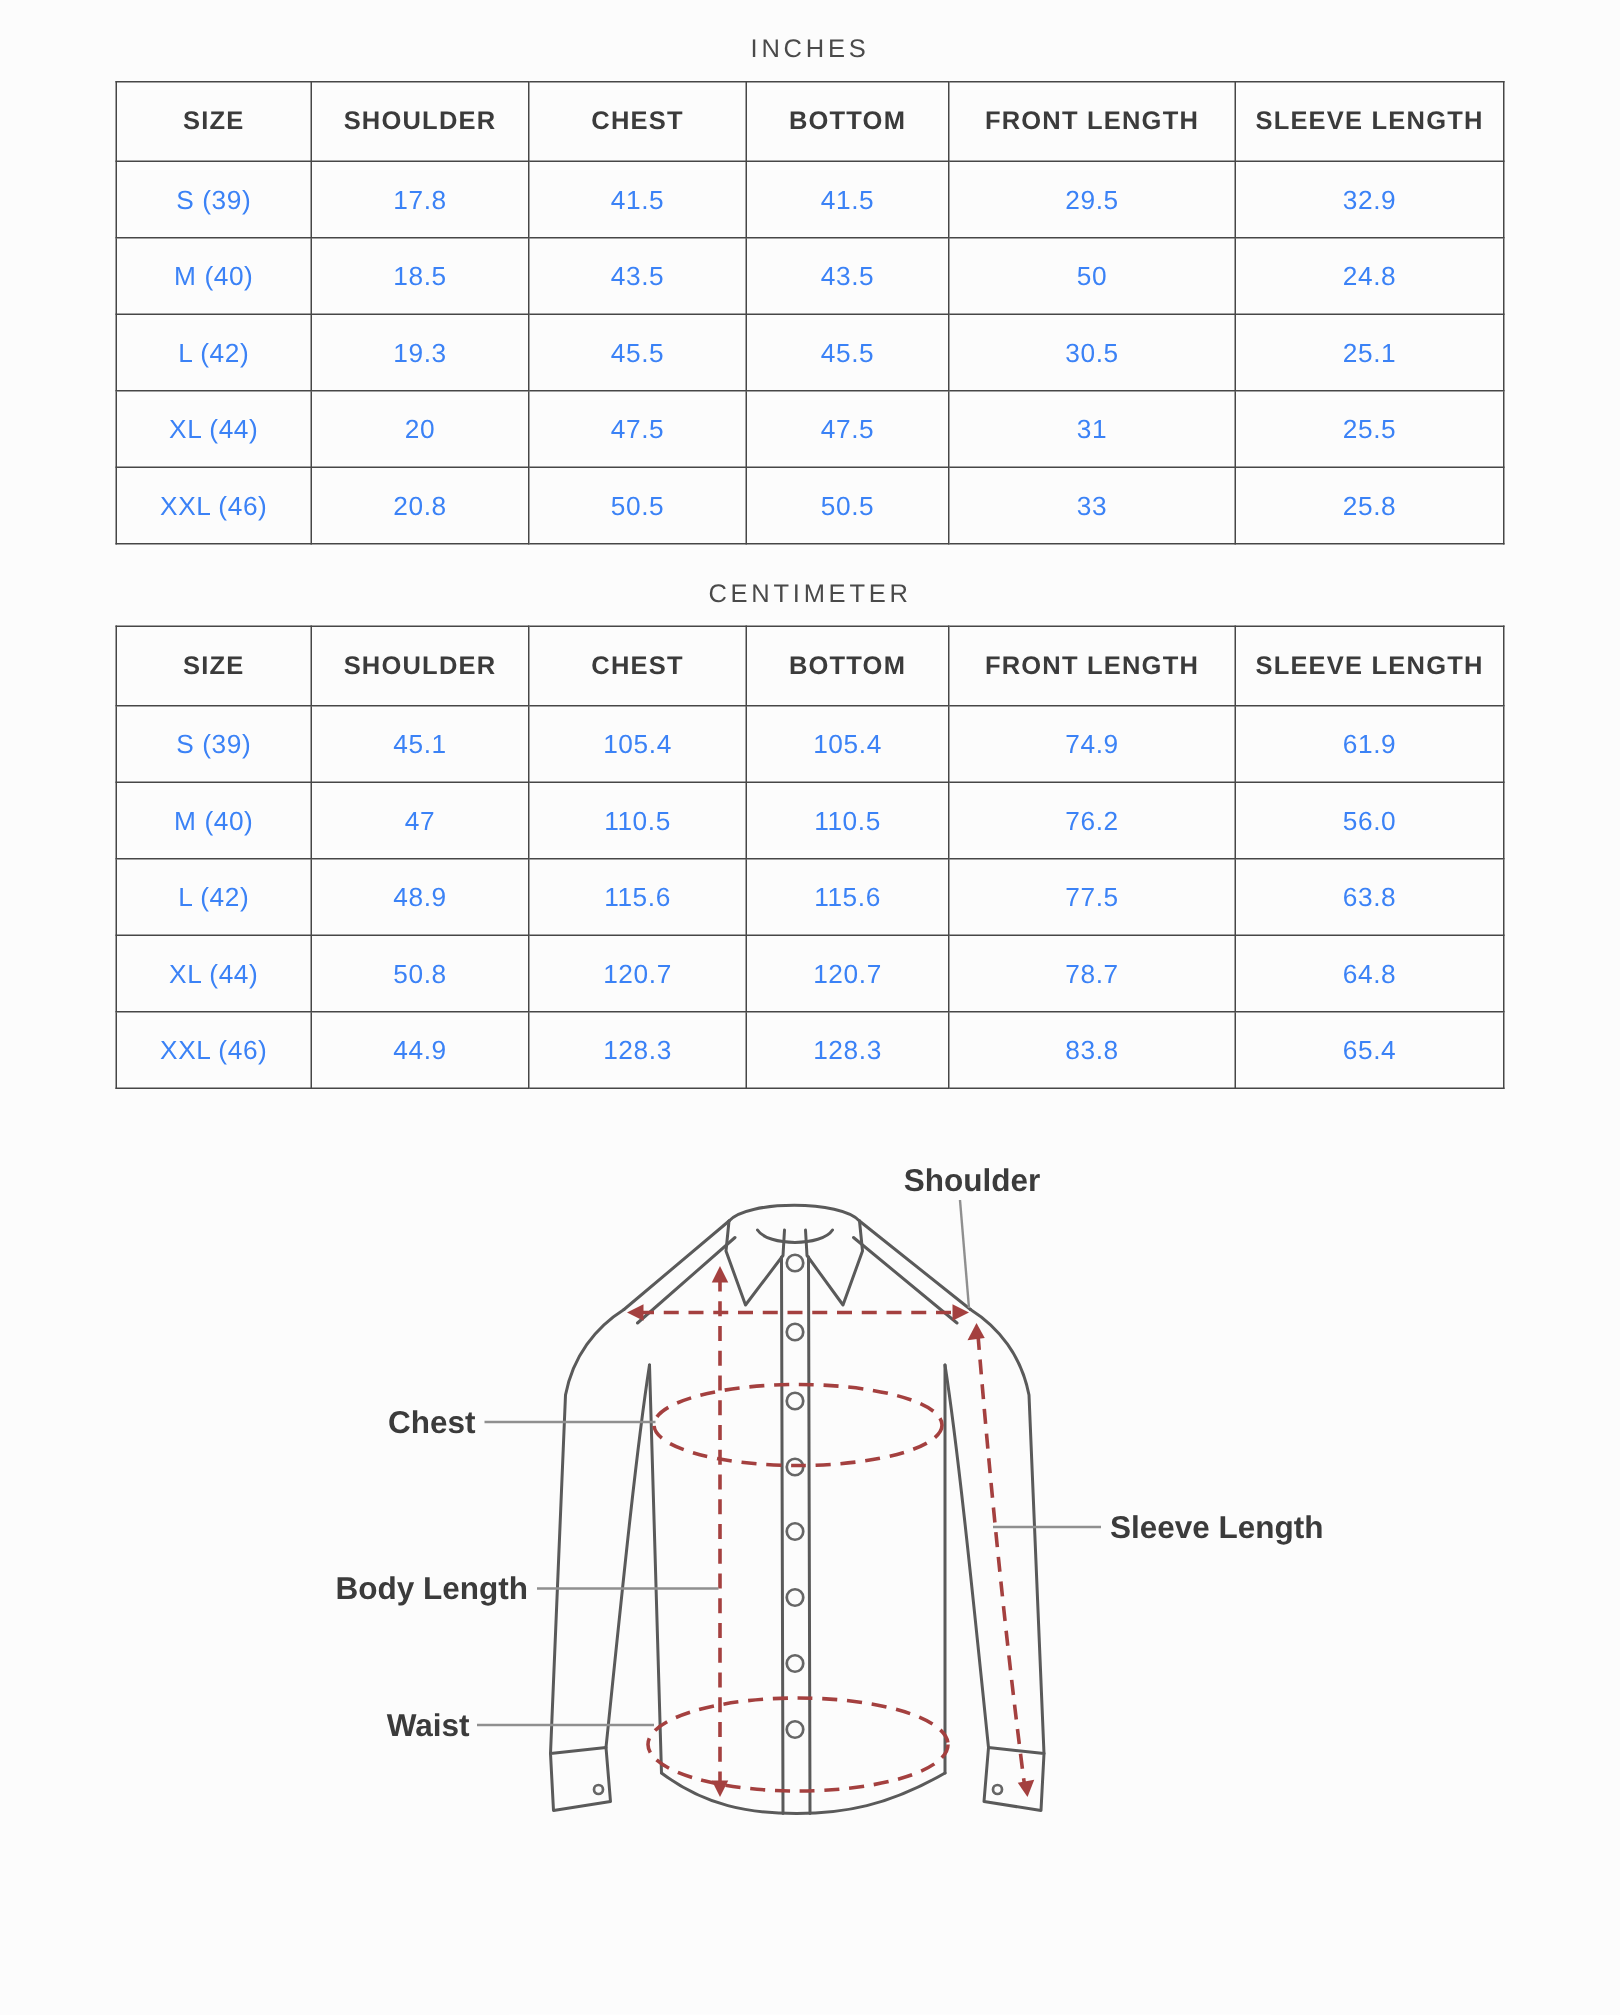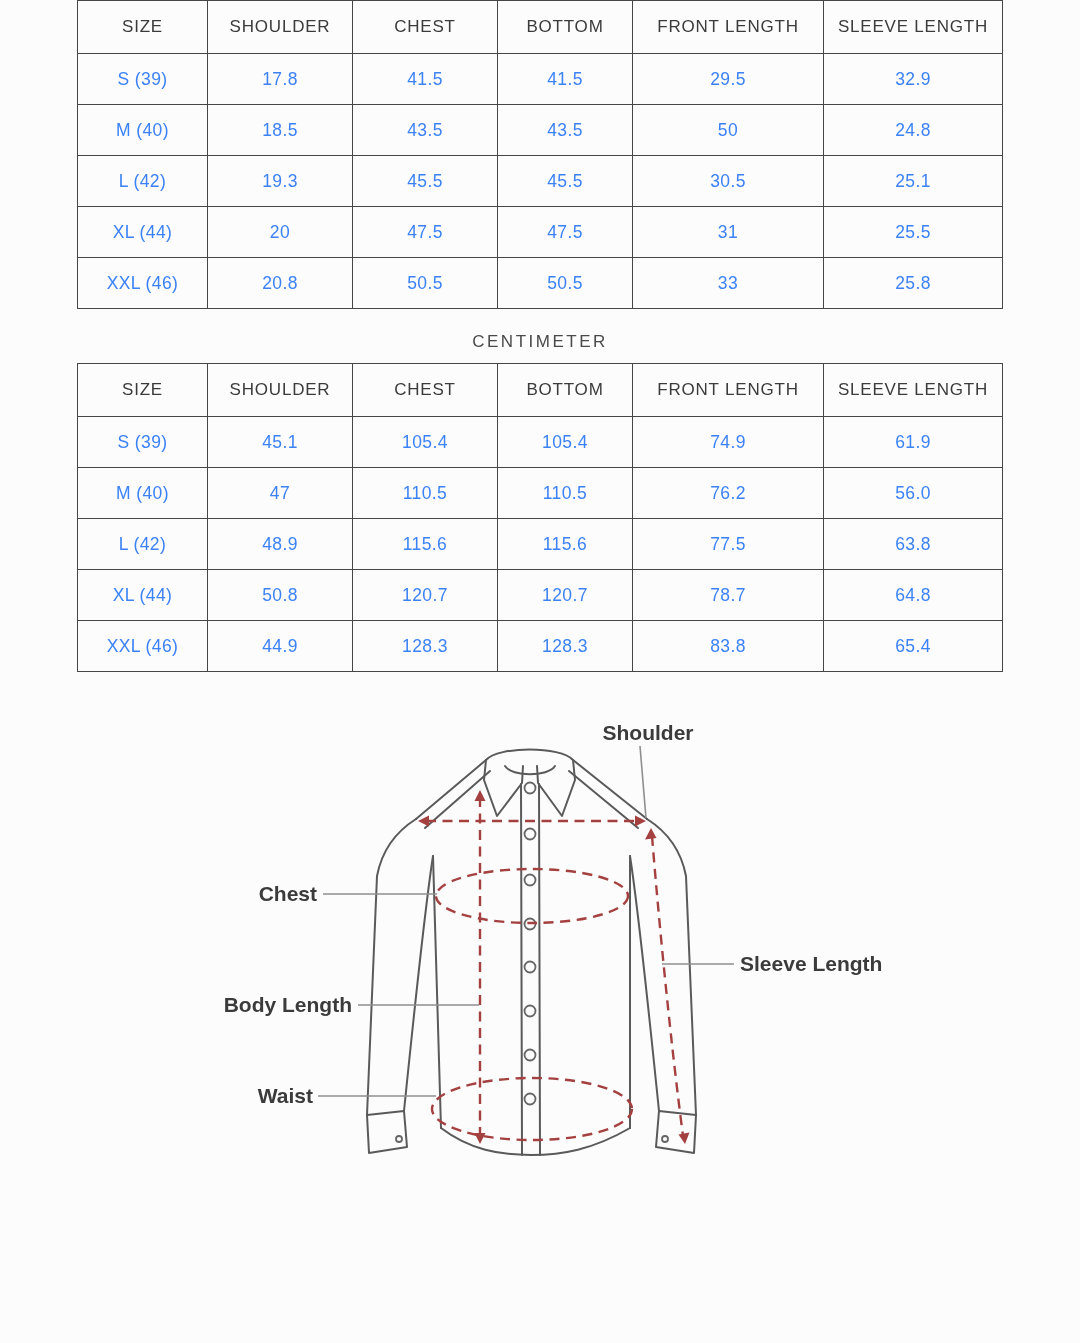--- a/index.html
+++ b/index.html
@@ -38,21 +38,21 @@
   table.size-table th, table.size-table td {
     border:1.5px solid #464646;
     text-align:center;
     vertical-align:middle;
     overflow:hidden;
     white-space:nowrap;
   }
   table.size-table th {
     height:50px;
     font-size:17px;
-    font-weight:400;
+    font-weight:700;
     letter-spacing:0.8px;
     color:#3b3b3b;
   }
   table.size-table td {
     height:48px;
     font-size:17.5px;
     font-weight:400;
     letter-spacing:0.4px;
     color:#3b82f6;
   }
@@ -64,20 +64,21 @@
     font-weight:700;
     fill:#3b3b3b;
   }
 </style>
 </head>
 <body>
 
 <div class="page">
 
 
+  <div class="unit-label">INCHES</div>
 
   <table class="size-table">
     <colgroup>
       <col style="width:130px">
         <col style="width:145px">
         <col style="width:145px">
       <col style="width:135px">
         <col style="width:191px">
         <col style="width:179px">
     </colgroup>

